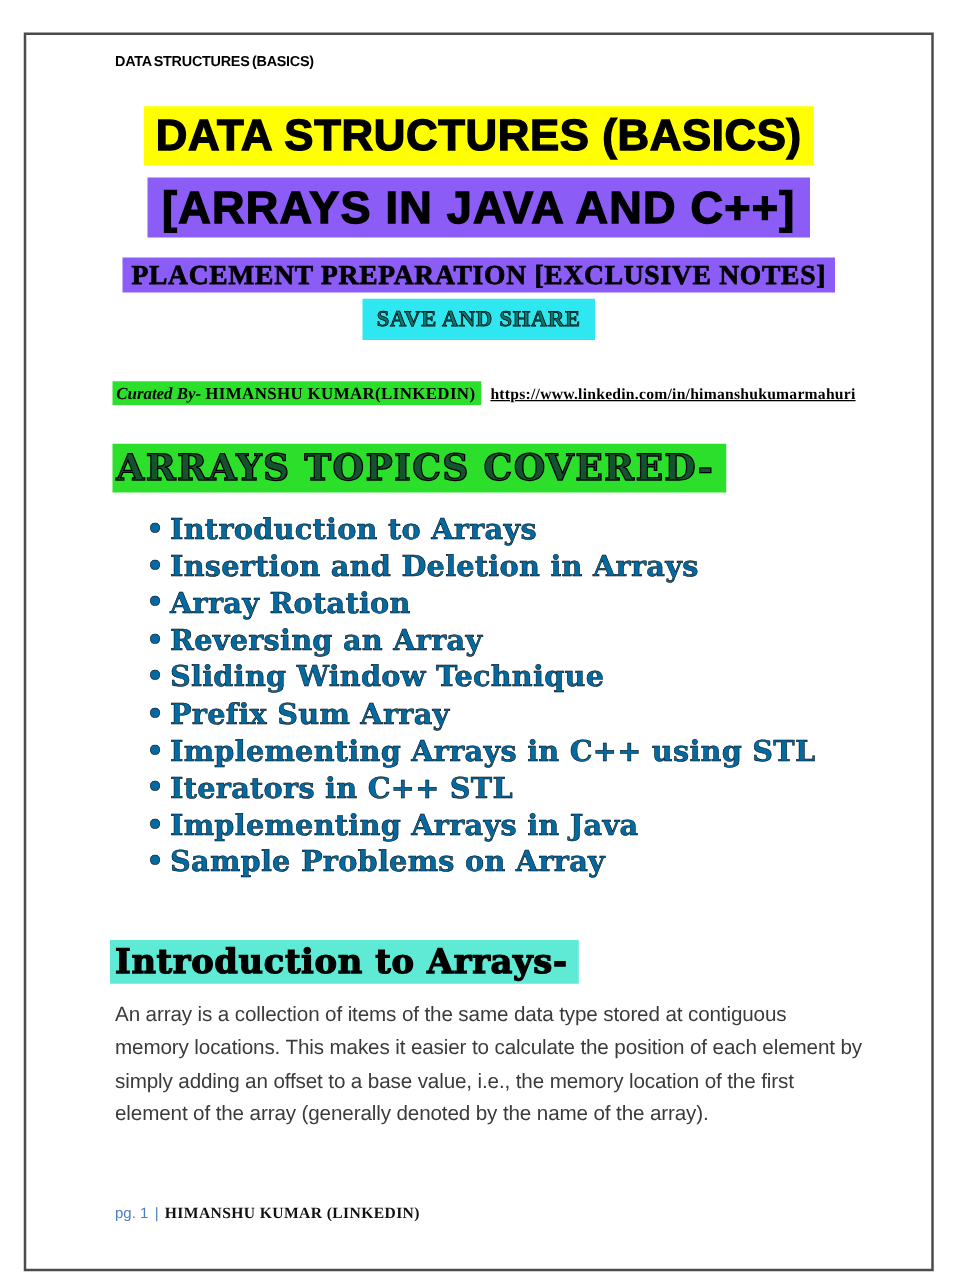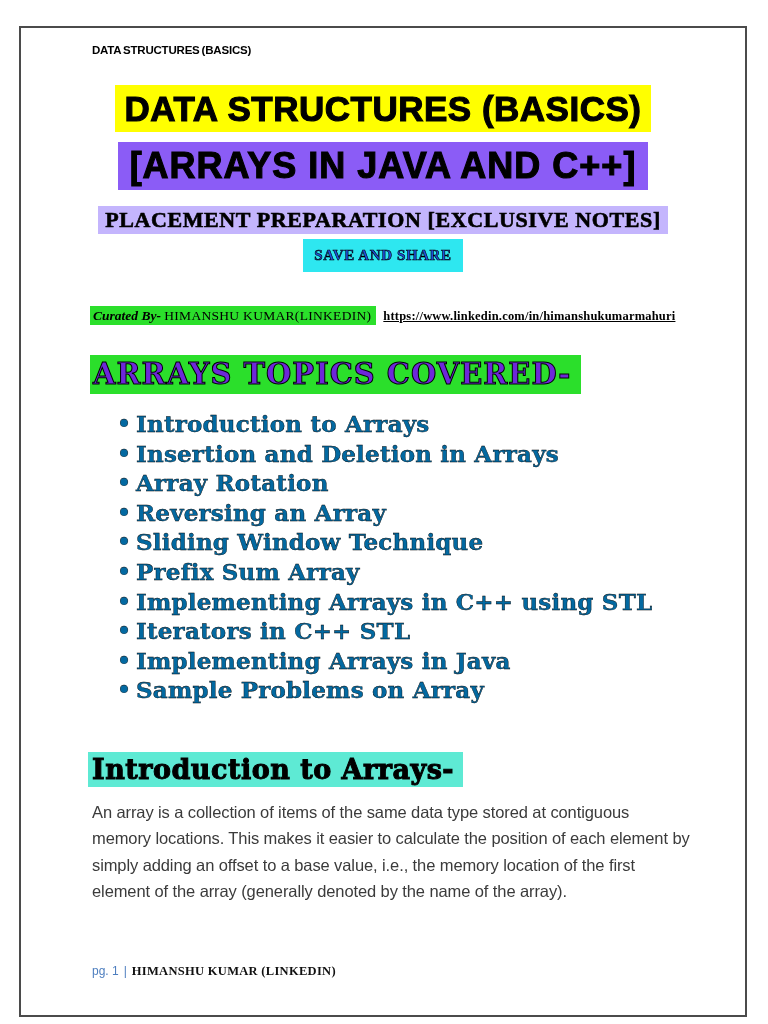--- a/index.html
+++ b/index.html
@@ -37,52 +37,52 @@
   #banner-sub { top:114px; }
   #banner-sub .hl {
     background:#8b5cf6;
     font-family:"Liberation Sans", sans-serif; font-weight:900;
     font-size:36px; line-height:48px; color:#000;
     padding:0 12px; -webkit-text-stroke:1.1px #000; letter-spacing:1px;
   }
 
   #banner-note { top:178px; }
   #banner-note .hl {
-    background:#c4b5fd;
+    background:#8b5cf6;
     font-family:"Liberation Serif", serif; font-weight:700;
     font-size:22px; line-height:28px; color:#000;
     padding:0 7px; -webkit-text-stroke:0.6px #000; letter-spacing:0.6px;
   }
 
   #banner-share { top:211px; }
   #banner-share .hl {
     background:#2ee7f0;
     font-family:"Liberation Serif", serif; font-weight:700;
-    font-size:15px; line-height:33px; color:#1d4ed8;
+    font-size:18px; line-height:33px; color:#0f766e;
     padding:0 11px; -webkit-text-stroke:0.6px #000; letter-spacing:0.6px;
   }
 
   .curated-line { left:69px; top:278px; white-space:nowrap; }
   .curated-hl {
     background:#2bdf2b; padding:2px 5px 2px 3px;
     font-family:"Liberation Serif", serif; font-size:13.5px; color:#000;
   }
   .curated-label { font-style:italic; font-weight:700; }
-  .curated-name  { font-weight:400; letter-spacing:0.3px; }
+  .curated-name  { font-weight:700; letter-spacing:0.3px; }
   .curated-link {
     font-family:"Liberation Serif", serif; font-weight:700;
     font-size:12.5px; color:#000000; text-decoration:underline;
     margin-left:7px; letter-spacing:0.2px; word-spacing:1px;
   }
 
   #topics-heading { left:69px; top:327px; }
   #topics-heading .hl {
     background:#2bdf2b;
     font-family:"DejaVu Serif", serif; font-weight:700;
-    font-size:29px; line-height:39px; color:#6d28d9;
+    font-size:29px; line-height:39px; color:#14532d;
     padding:0 10px 0 3px; -webkit-text-stroke:1px #000; letter-spacing:1px;text-align:right;
   }
 
   .topics-list { left:75px; top:381px; list-style:none; }
   .topics-list li {
     position:relative; padding-left:40px;
     font-family:"DejaVu Serif", serif; font-weight:700;
     font-size:23px; line-height:29.6px; color:#0369a1;
     -webkit-text-stroke:0.4px #000; letter-spacing:0.2px;
     white-space:nowrap;

